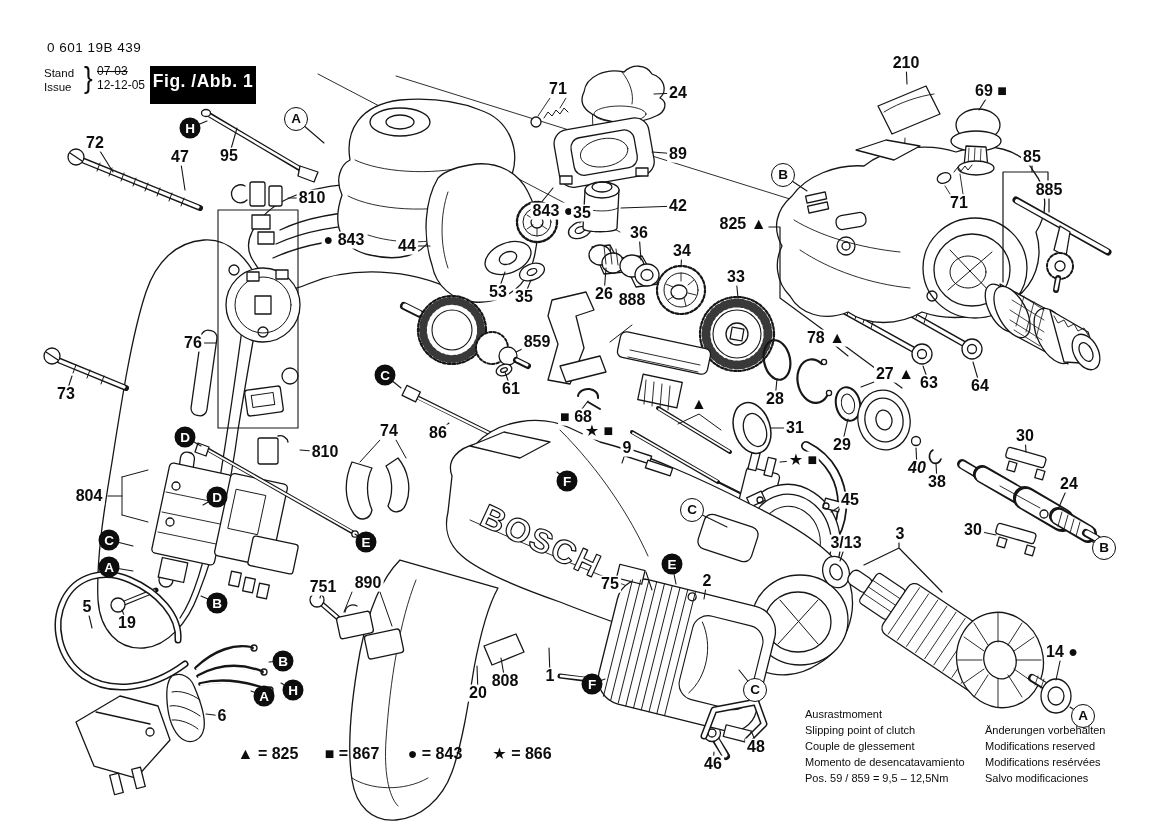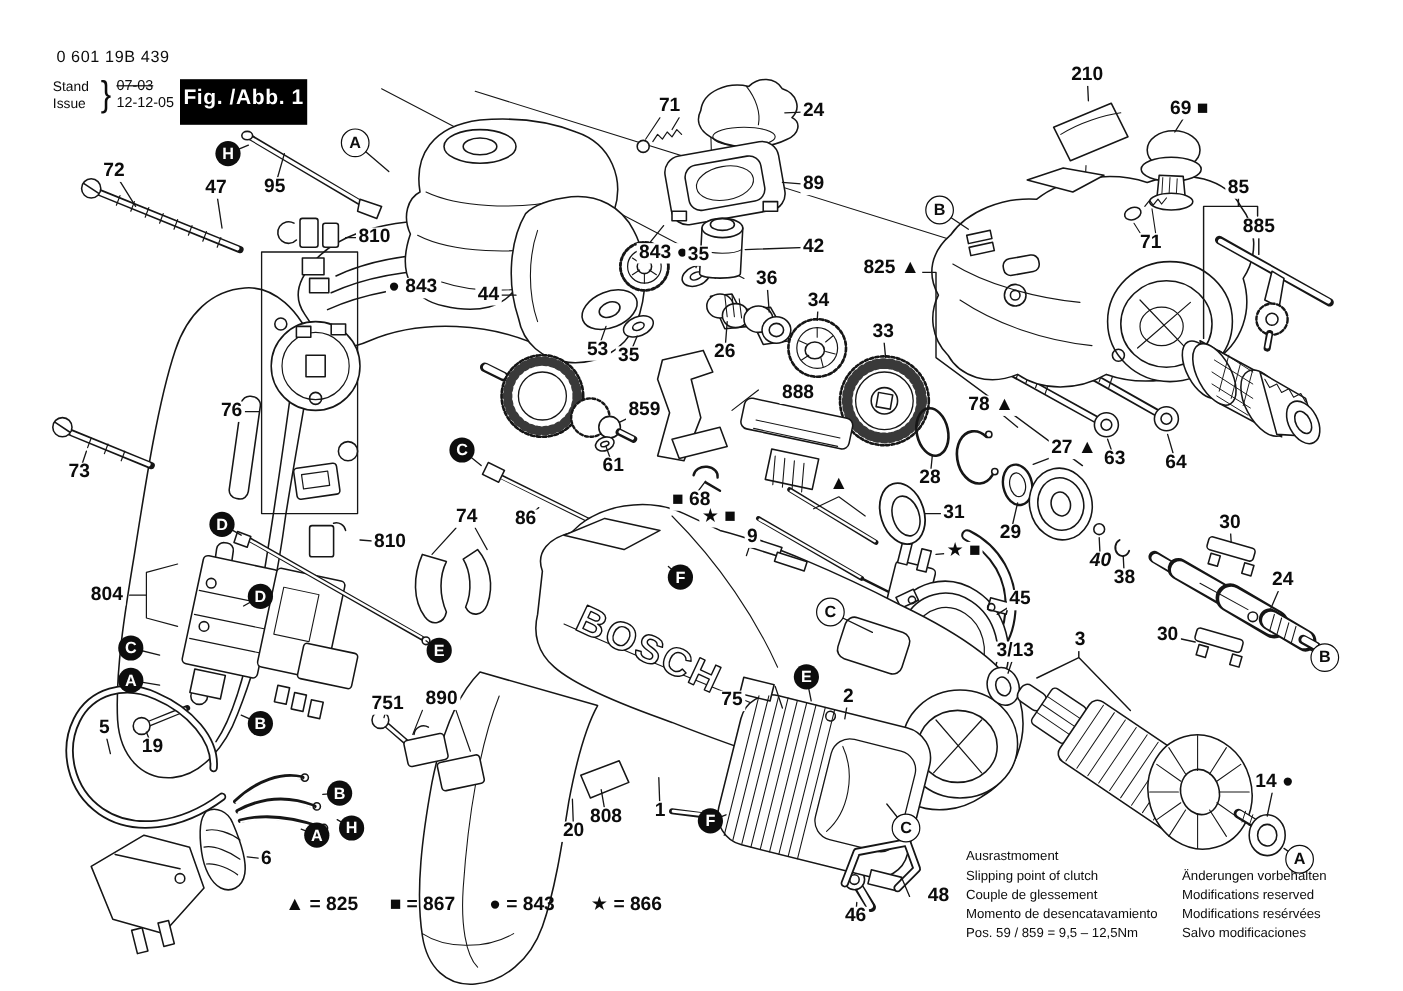--- a/index.html
+++ b/index.html
@@ -625,21 +625,21 @@
         <div class="part-label" style="left: 558px; top: 89px;">71</div>
         <div class="part-label" style="left: 678px; top: 93px;">24</div>
         <div class="part-label" style="left: 678px; top: 154px;">89</div>
         <div class="part-label" style="left: 553px; top: 188px; margin-top: 23px;">843 ●</div>
         <div class="part-label" style="left: 582px; top: 213px;">35</div>
         <div class="part-label" style="left: 678px; top: 206px;">42</div>
         <div class="part-label" style="left: 639px; top: 233px;">36</div>
         <div class="part-label" style="left: 604px; top: 294px;">26</div>
         <div class="part-label" style="left: 682px; top: 251px;">34</div>
         <div class="part-label" style="left: 736px; top: 277px;">33</div>
-        <div class="part-label" style="left: 632px; top: 328px; margin-left: 33px;">888</div>
+        <div class="part-label" style="left: 632px; top: 300px;">888</div>
         <div class="part-label" style="left: 576px; top: 417px;">■ 68</div>
         <div class="part-label" style="left: 599px; top: 431px;">★ ■</div>
         <div class="part-label" style="left: 627px; top: 448px;">9</div>
         <div class="part-label" style="left: 699px; top: 404px;">▲</div>
         <div class="part-label" style="left: 775px; top: 399px;">28</div>
         <div class="part-label" style="left: 795px; top: 428px;">31</div>
         <div class="part-label" style="left: 803px; top: 460px;">★ ■</div>
         <div class="part-label" style="left: 842px; top: 445px;">29</div>
         <div class="part-label" style="left: 743px; top: 224px;">825 ▲</div>
         <div class="part-label" style="left: 826px; top: 338px;">78 ▲</div>
@@ -655,21 +655,21 @@
         <div class="part-label" style="left: 937px; top: 482px;">38</div>
         <div class="part-label" style="left: 1025px; top: 436px;">30</div>
         <div class="part-label" style="left: 1069px; top: 484px;">24</div>
         <div class="part-label" style="left: 973px; top: 530px;">30</div>
         <div class="part-label" style="left: 850px; top: 500px;">45</div>
         <div class="part-label" style="left: 846px; top: 543px;">3/13</div>
         <div class="part-label" style="left: 900px; top: 534px;">3</div>
         <div class="part-label" style="left: 610px; top: 572px; margin-top: 12px;">75</div>
         <div class="part-label" style="left: 707px; top: 581px;">2</div>
         <div class="part-label" style="left: 1062px; top: 652px;">14 ●</div>
-        <div class="part-label" style="left: 782px; top: 747px;">48</div>
+        <div class="part-label" style="left: 756px; top: 747px;">48</div>
         <div class="part-label" style="left: 713px; top: 764px;">46</div>
       </div>
     <div id="letters">
         <div class="callout filled" style="left: 190px; top: 128px;">H</div>
         <div class="callout outline" style="left: 296px; top: 119px;">A</div>
         <div class="callout filled" style="left: 185px; top: 437px;">D</div>
         <div class="callout filled" style="left: 366px; top: 542px;">E</div>
         <div class="callout filled" style="left: 385px; top: 375px;">C</div>
         <div class="callout filled" style="left: 567px; top: 481px;">F</div>
         <div class="callout filled" style="left: 217px; top: 497px;">D</div>

